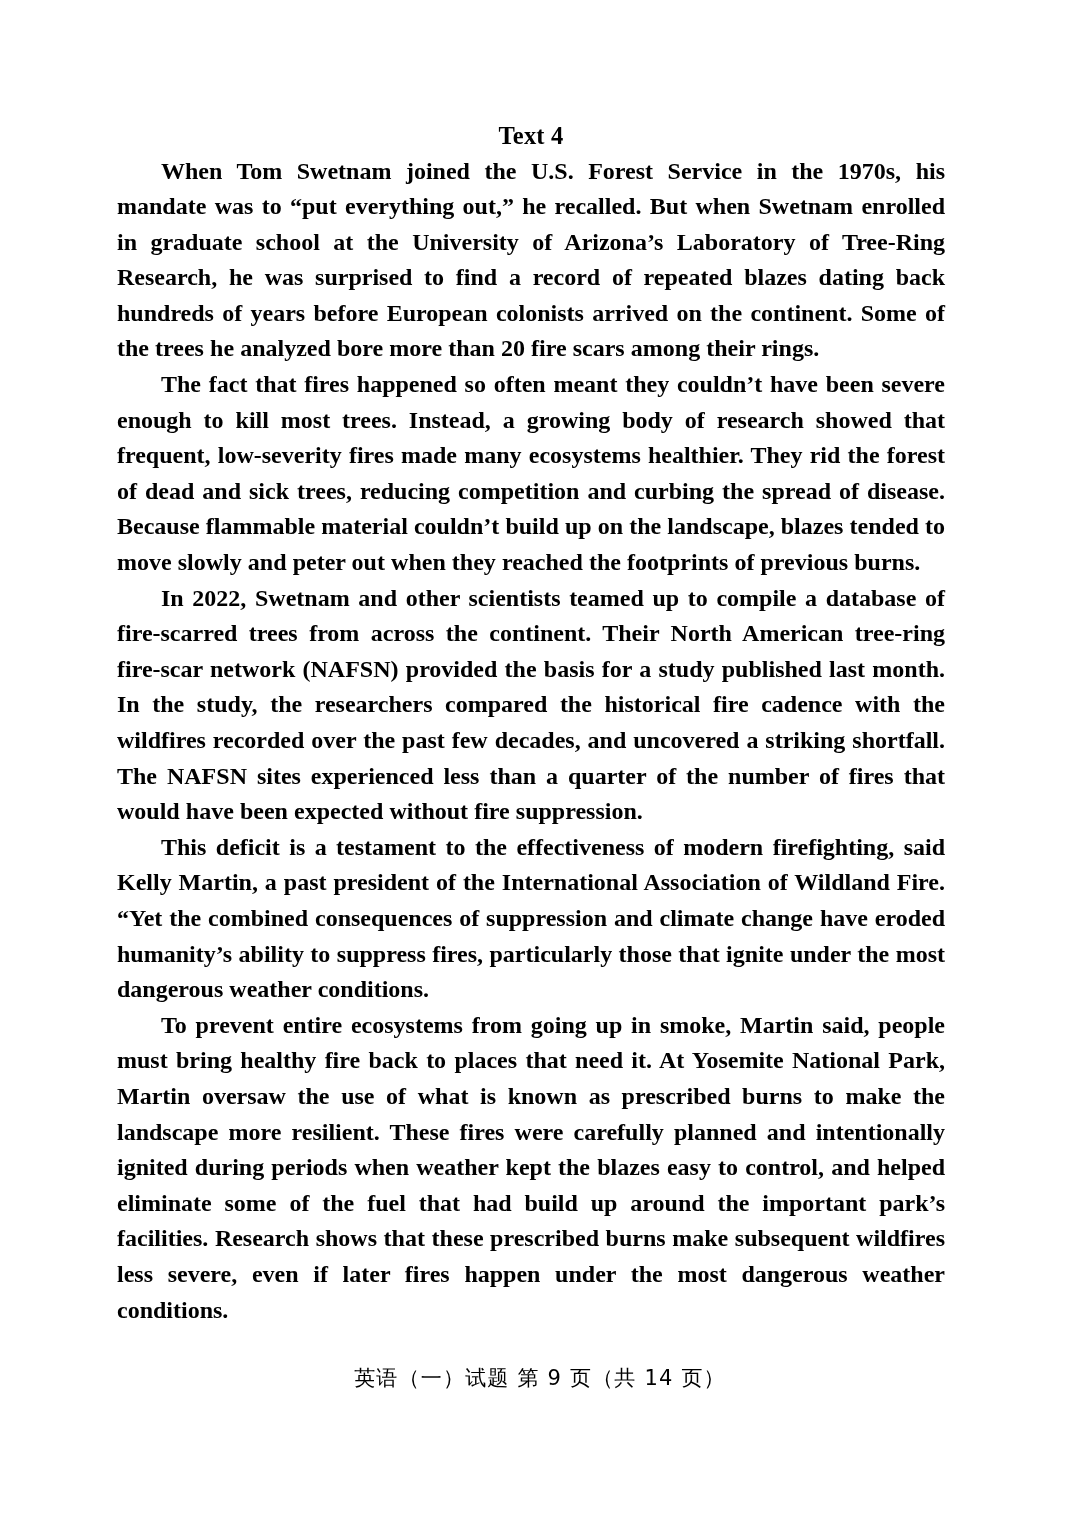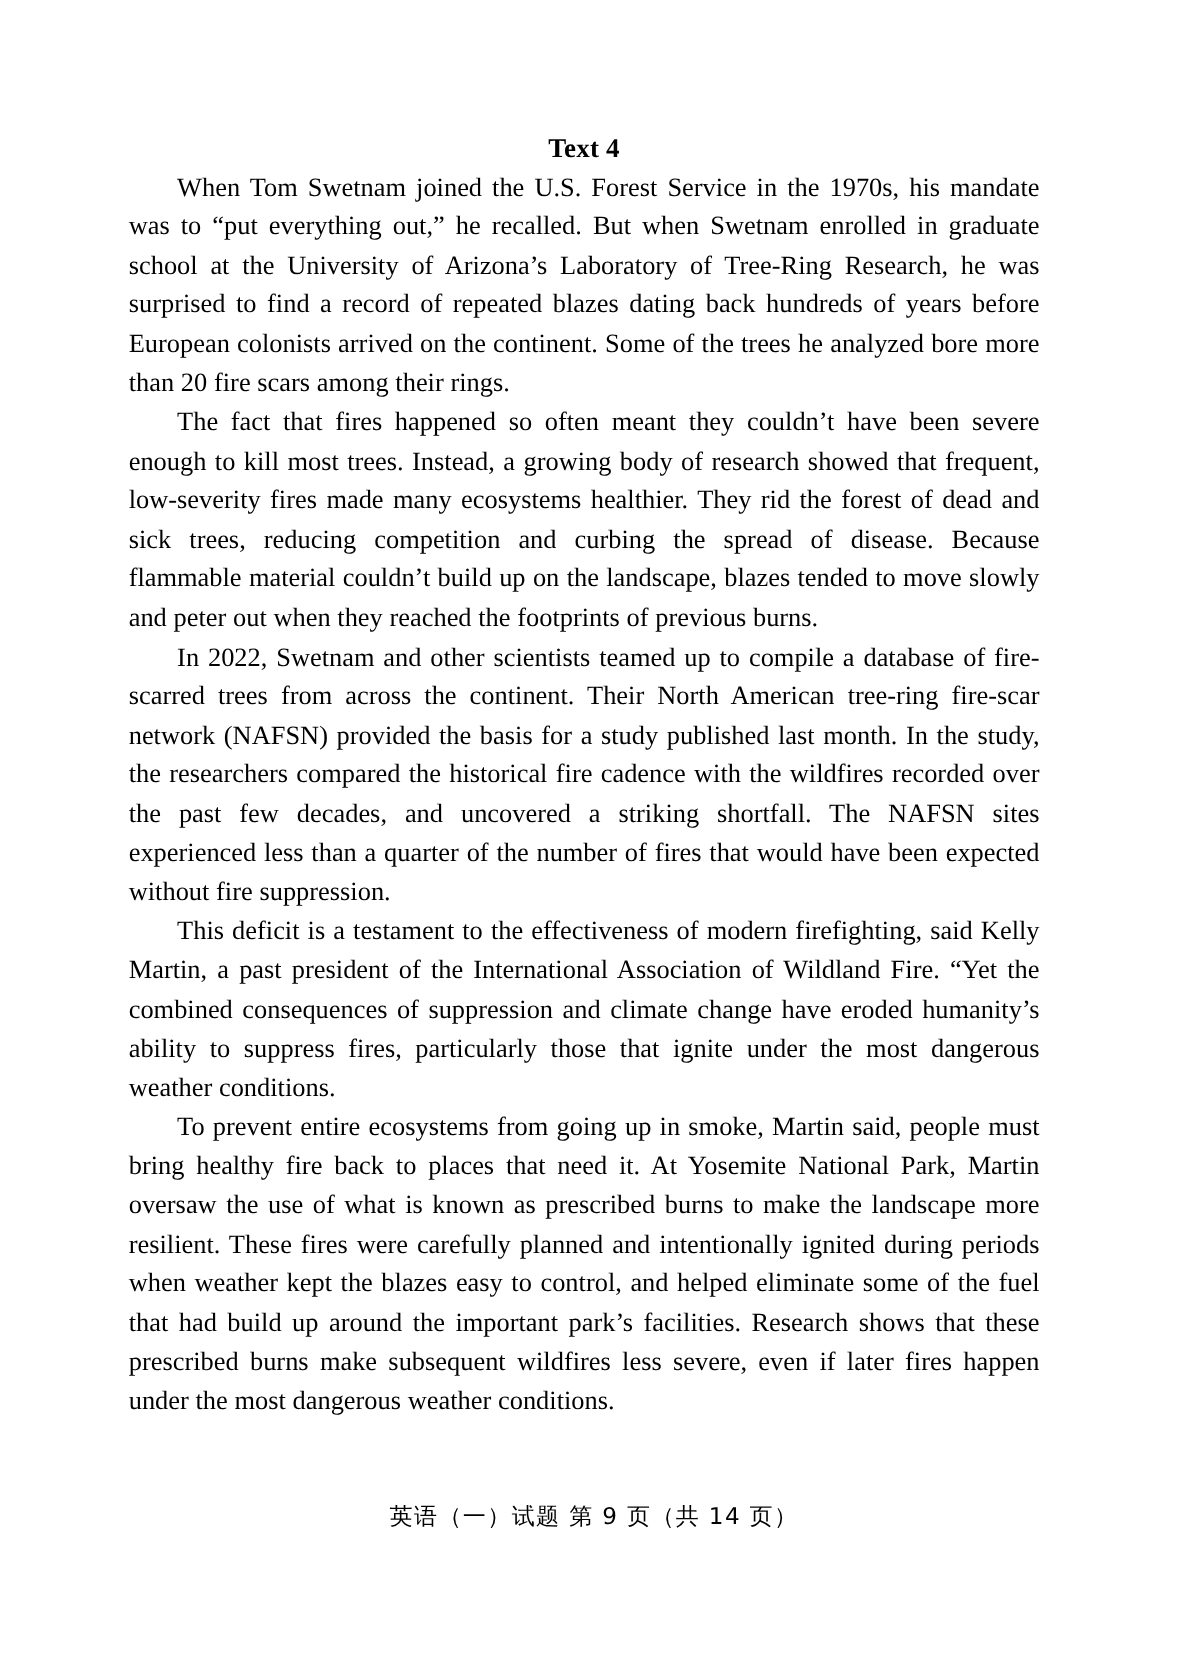--- a/index.html
+++ b/index.html
@@ -44,20 +44,21 @@
   .para {
     font-size: 24px;
     line-height: 35.6px;
     text-align: justify;
     text-justify: inter-word;
     margin: 0;
     text-indent: 44px;
     hyphens: none;
     -webkit-hyphens: none;
     word-spacing: 0.1px;
+    font-weight: bold;
   }
 
   #footer {
     position: absolute;
     left: 0;
     top: 1363px;
     width: 1080px;
     text-align: center;
     font-family: "DejaVu Sans", "Liberation Sans", sans-serif;
     font-size: 21px;

